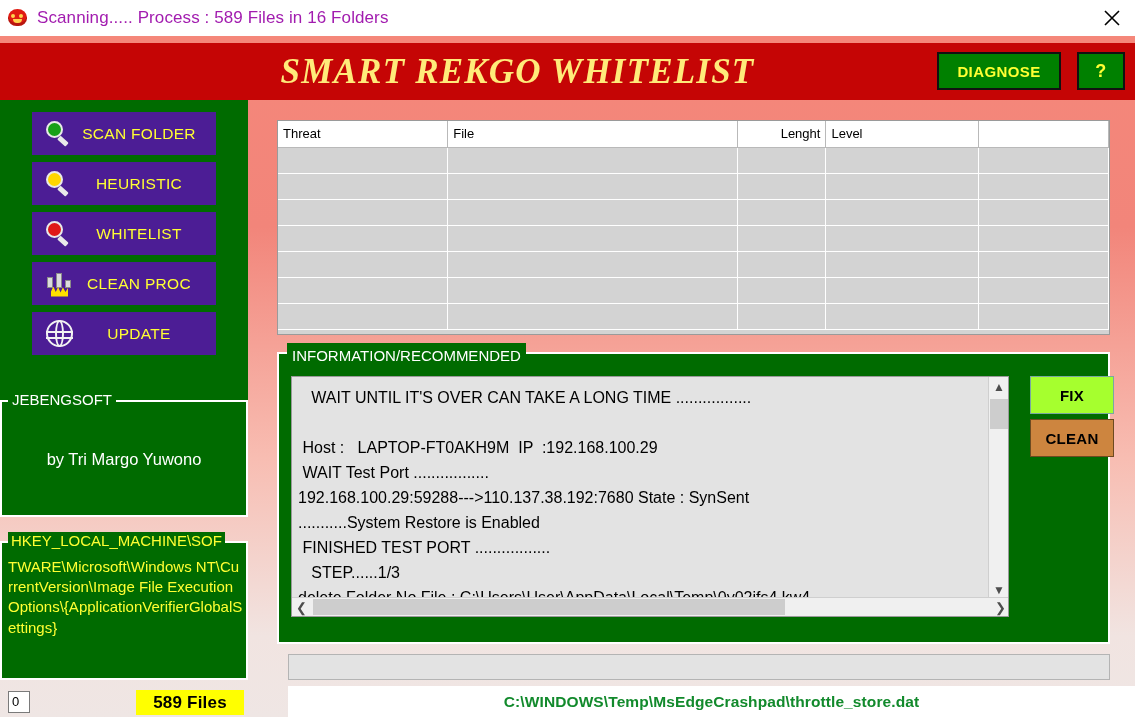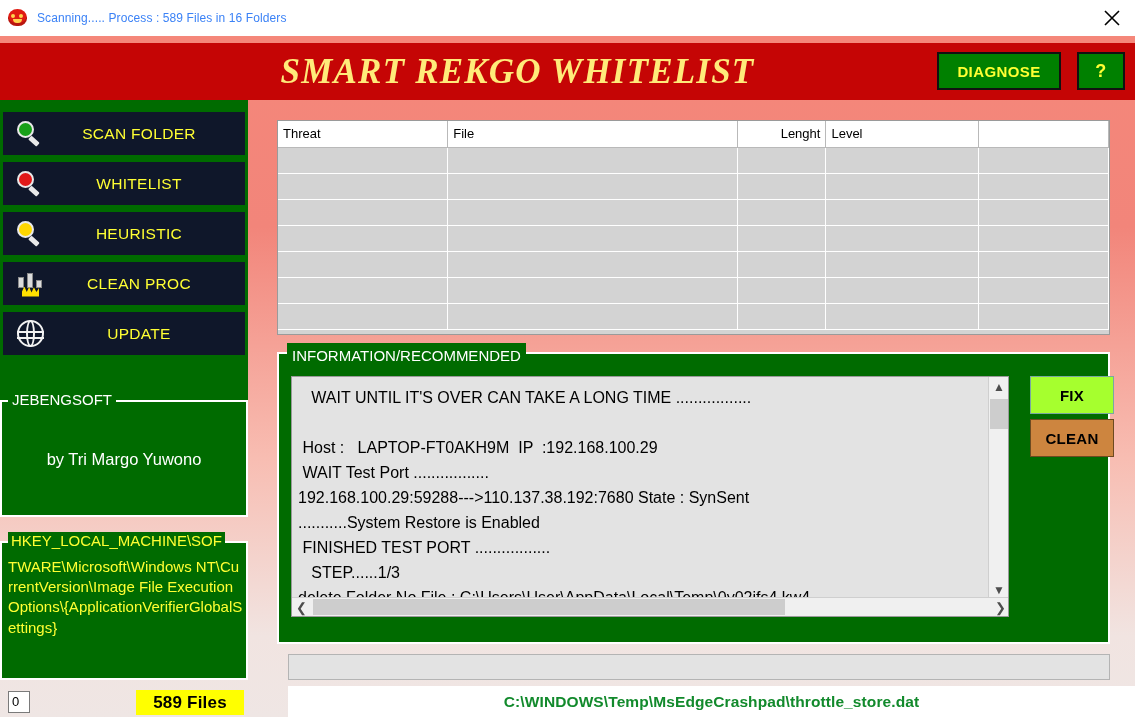--- a/index.html
+++ b/index.html
@@ -30,21 +30,21 @@
     position: absolute; top: 7px; width: 4px; height: 4px;
     background: #ffd34d; border-radius: 50%;
   }
   .tb-icon .eyeL { left: 4px; }
   .tb-icon .eyeR { left: 12px; }
   .tb-icon .mouth {
     position: absolute; left: 6px; top: 12px; width: 9px; height: 4px;
     background: #ffd34d; border-radius: 0 0 4px 4px;
   }
   .tb-text {
-    font-size: 12px; color: #3b82f6; letter-spacing: .1px;
+    font-size: 17px; color: #a21caf; letter-spacing: .1px;
     white-space: nowrap;
   }
   .tb-close {
     position: absolute; right: 0; top: 0; width: 46px; height: 36px;
     display: flex; align-items: center; justify-content: center;
     cursor: pointer;
   }
   .tb-close svg { display: block; }
 
   
@@ -80,22 +80,22 @@
     background: #006b00;
   }
 
   
   .sidebar {
     position: absolute; left: 0; top: 104px; width: 248px; height: 312px;
     background: #006b00;
     padding: 8px 0 0 0;
   }
   .side-btn {
-    position: relative; margin: 0 auto 7px auto; width: 242px; height: 43px;
-    background: #0f172a; display: flex; align-items: center;
+    position: relative; margin: 0 auto 7px auto; width: 184px; height: 43px;
+    background: #4c1d95; display: flex; align-items: center;
     cursor: pointer;
   }
   .side-ico {
     width: 40px; height: 40px; flex: 0 0 auto;
     position: relative; margin-left: 6px;
   }
   .side-label {
     flex: 1 1 auto; text-align: center; padding-right: 16px;
     color: #ffff33; font-size: 15.5px; letter-spacing: .3px;
   }
@@ -336,36 +336,36 @@
         <div class="mag green">
             <div class="lens"></div>
             <div class="handle"></div>
           </div>
       </div>
       <div class="side-label">SCAN FOLDER</div>
     </div>
 
     <div class="side-btn">
       <div class="side-ico">
+        <div class="mag yellow">
+            <div class="lens"></div>
+            <div class="handle"></div>
+          </div>
+      </div>
+      <div class="side-label">HEURISTIC</div>
+    </div>
+
+    <div class="side-btn">
+      <div class="side-ico">
         <div class="mag red">
             <div class="lens"></div>
             <div class="handle"></div>
           </div>
       </div>
       <div class="side-label">WHITELIST</div>
-    </div>
-
-    <div class="side-btn">
-      <div class="side-ico">
-        <div class="mag yellow">
-            <div class="lens"></div>
-            <div class="handle"></div>
-          </div>
-      </div>
-      <div class="side-label">HEURISTIC</div>
     </div>
 
 
     <div class="side-btn">
       <div class="side-ico">
         <div class="procico">
           <div class="b1"></div>
             <div class="b2"></div>
             <div class="b3"></div>
           <div class="spark"></div>

